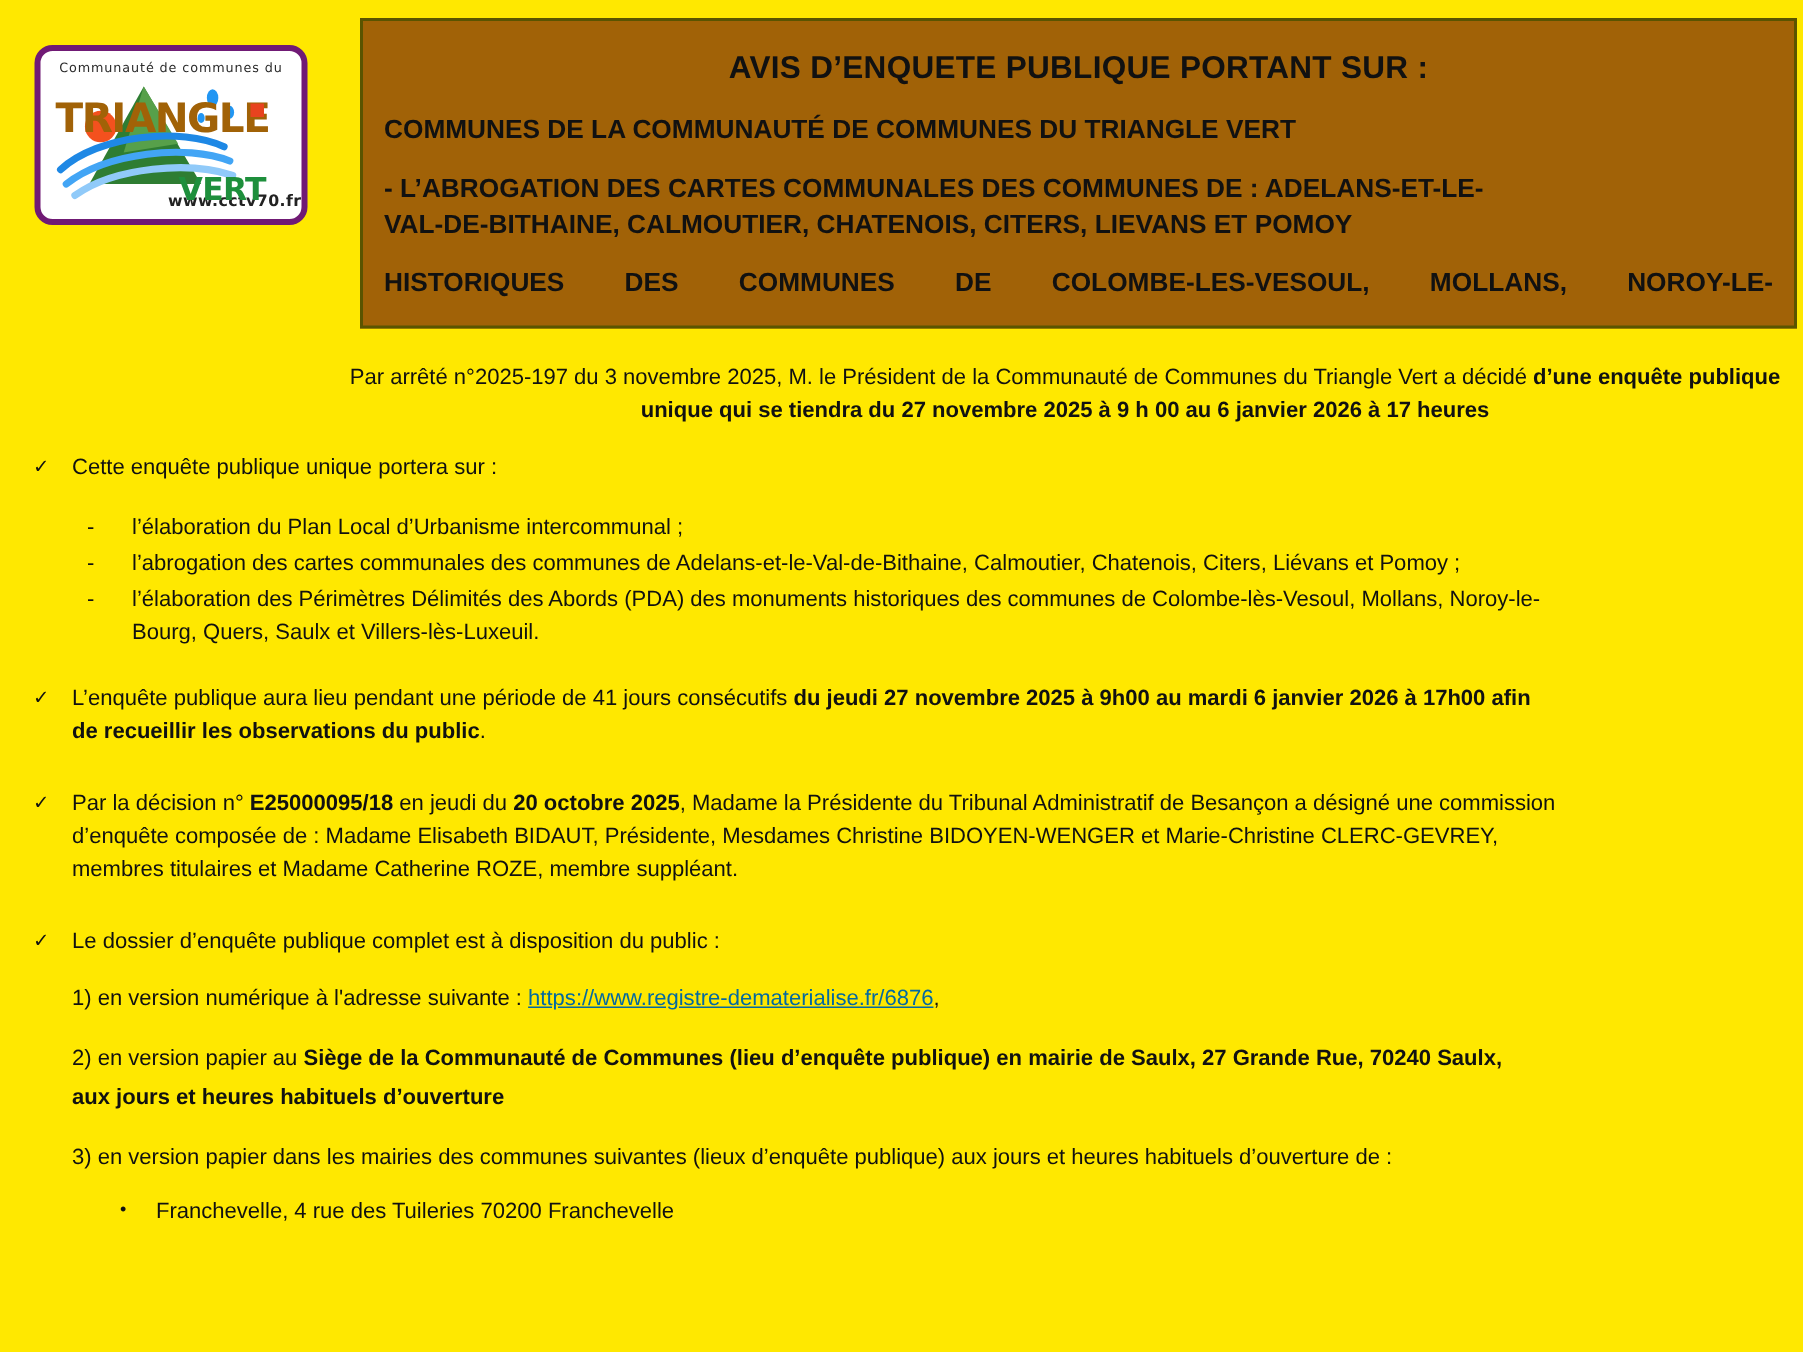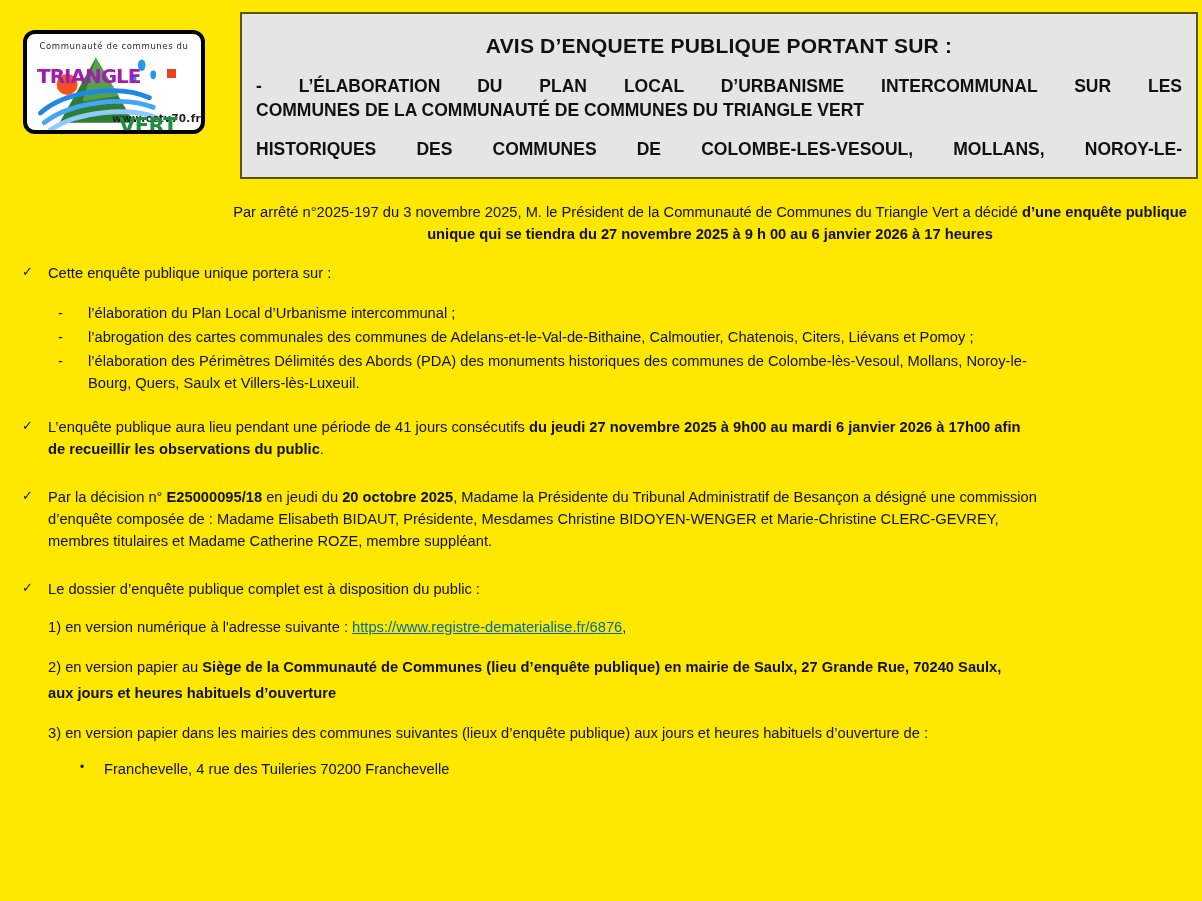--- a/index.html
+++ b/index.html
@@ -38,23 +38,23 @@
   .logo-wrap {
     width: 228px;
     flex: 0 0 228px;
     display: flex;
     justify-content: center;
     padding-top: 18px;
   }
   .logo {
     position: relative;
     width: 182px;
-    height: 104px;
+    height: 120px;
     background: #FFFFFF;
-    border: 4px solid #000000;
+    border: 4px solid #701a75;
     border-radius: 12px;
     box-sizing: border-box;
     overflow: hidden;
   }
   .logo-top-text {
     position: absolute;
     top: 7px;
     left: 0;
     right: 0;
     text-align: center;
@@ -74,24 +74,24 @@
     letter-spacing: .3px;
     color: #222;
     font-family: "DejaVu Sans", sans-serif;
   }
   .logo-art { position: absolute; top: 16px; left: 0; width: 100%; height: 86px; }
 
   .logo-word-triangle {
     position: absolute;
     left: 10px;
     top: 30px;
-    font-size: 20px;
+    font-size: 27px;
     font-weight: 900;
     letter-spacing: -1px;
-    color: #a21caf;
+    color: #a16207;
     font-family: "DejaVu Sans", sans-serif;
     z-index: 4;
   }
   .logo-word-vert {
     position: absolute;
     left: 92px;
     top: 52px;
     font-size: 21px;
     font-weight: 900;
     letter-spacing: -.5px;
@@ -109,21 +109,21 @@
   }
 
   
   .title-box {
     flex: 0 0 auto;
     width: 958px;
     margin-left: 12px;
     border: 2px solid #5a5400;
     box-sizing: border-box;
     padding: 14px 14px 14px 14px;
-    background: #e5e5e5;
+    background: #a16207;
   }
   .title-main {
     text-align: center;
     font-size: 21px;
     font-weight: bold;
     letter-spacing: .2px;
     margin: 6px 0 16px 0;
   }
   .title-para {
     font-size: 17.5px;
@@ -236,24 +236,27 @@
         <div class="logo-word-vert">VERT</div>
 
         <div class="logo-url">www.cctv70.fr</div>
       </div>
     </div>
 
     <div class="title-box">
       <div class="title-main">AVIS D’ENQUETE PUBLIQUE PORTANT SUR :</div>
 
       <div class="title-para">
-        <span class="just">- L’ÉLABORATION DU PLAN LOCAL D’URBANISME INTERCOMMUNAL SUR LES</span>
         <span class="l2">COMMUNES DE LA COMMUNAUTÉ DE COMMUNES DU TRIANGLE VERT</span>
       </div>
 
+      <div class="title-para">
+        <span class="l2">- L’ABROGATION DES CARTES COMMUNALES DES COMMUNES DE : ADELANS-ET-LE-</span>
+        <span class="l2">VAL-DE-BITHAINE, CALMOUTIER, CHATENOIS, CITERS, LIEVANS ET POMOY</span>
+      </div>
 
       <div class="title-para">
         <span class="just">HISTORIQUES DES COMMUNES DE COLOMBE-LES-VESOUL, MOLLANS, NOROY-LE-</span>
       </div>
     </div>
   </div>
 
   <div class="body">
 
     <div class="intro">

